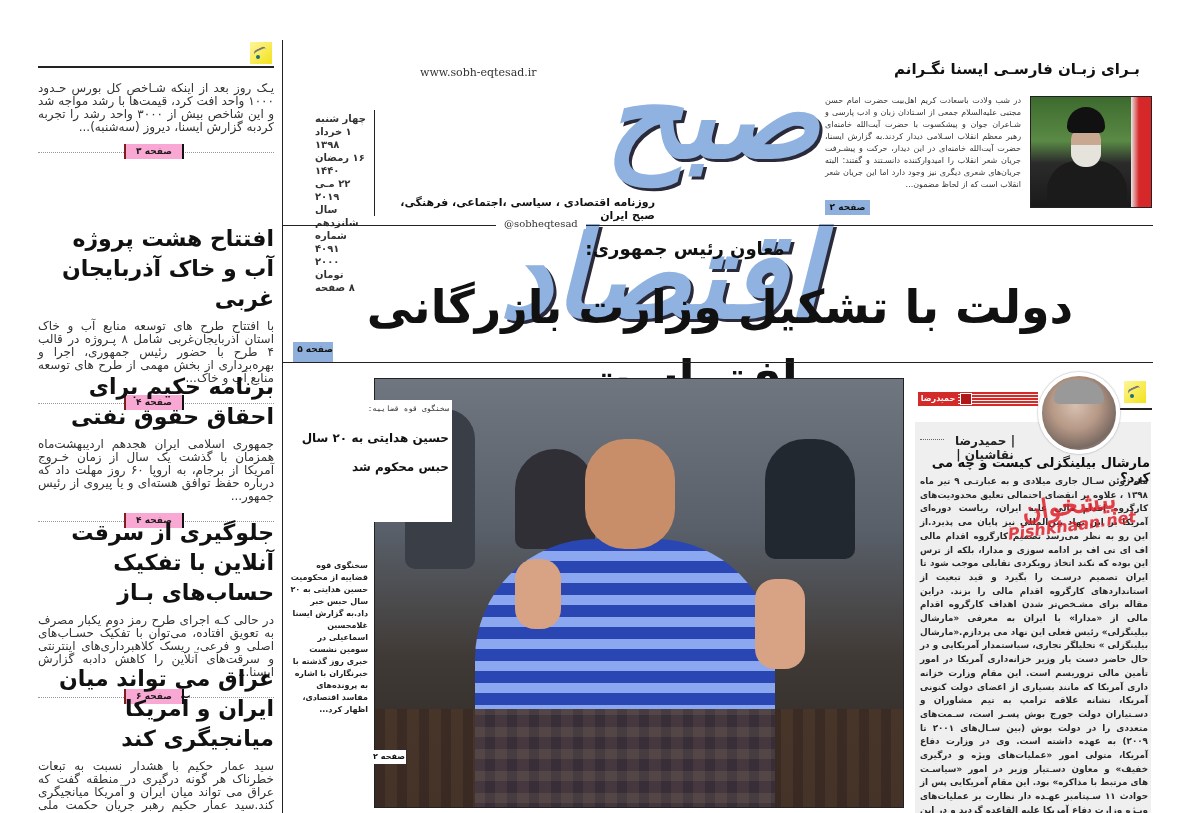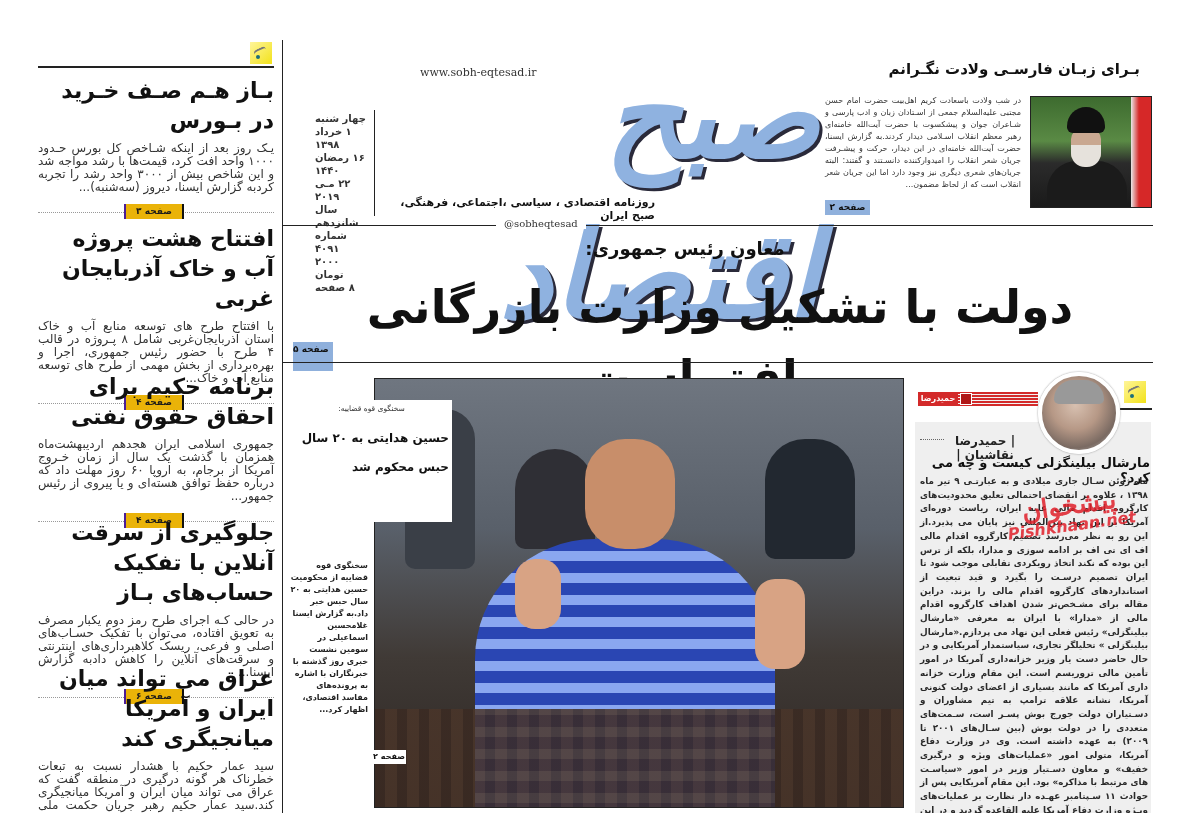--- a/index.html
+++ b/index.html
@@ -1,33 +1,33 @@
 <!DOCTYPE html>
 <html><head>
 <meta charset="utf-8">
 <style>
   * { box-sizing: border-box; margin: 0; padding: 0; }
   body { width: 1191px; height: 813px; background: #ffffff; font-family: "DejaVu Sans", sans-serif; position: relative; overflow: hidden; color: #111; }
   .abs { position: absolute; }
-  .rtl { direction: rtl; text-align: center; }
+  .rtl { direction: rtl; text-align: right; font-family: Liberation Mono, monospace; }
 
   
   .left-col { position: absolute; left: 38px; top: 40px; width: 236px; height: 773px; }
   .vline-left { position: absolute; left: 282px; top: 40px; width: 1px; height: 773px; background: #222; }
   .sobh-logo-small { width: 22px; height: 22px; background: linear-gradient(135deg,#fff59a,#f2e21a); position: relative; }
   .sobh-logo-small::after { content: ""; position: absolute; left: 4px; top: 6px; width: 13px; height: 6px; border-top: 2px solid #777; border-radius: 6px; transform: rotate(-25deg); }
   .sobh-logo-small::before { content: ""; position: absolute; left: 6px; top: 13px; width: 4px; height: 4px; border-radius: 50%; background: #1a6e7a; }
   .hr-top { position: absolute; left: 0; top: 26px; width: 236px; height: 2px; background: #222; }
 
   .story { position: absolute; left: 0; width: 236px; }
   .story h2 { font-family: "DejaVu Sans", sans-serif; font-weight: bold; font-size: 22px; line-height: 30px; direction: rtl; text-align: right; color: #111; letter-spacing: -0.5px; }
   .story p { font-size: 12px; line-height: 13px; color: #333; direction: rtl; text-align: justify; margin-top: 6px; }
   .page-tag-row { position: relative; height: 16px; margin-top: 10px; }
   .page-tag-row .dots { position: absolute; left: 0; right: 0; top: 8px; border-top: 1px dotted #999; }
-  .page-tag { position: absolute; left: 86px; top: 0; width: 60px; height: 15px; background: #eab308; font-size: 9px; font-weight: bold; color: #1a1a1a; text-align: center; line-height: 15px; direction: rtl; border-left: 2px solid #4c1d95; border-right: 2px solid #111; }
+  .page-tag { position: absolute; left: 86px; top: 0; width: 60px; height: 15px; background: #f9a8d4; font-size: 9px; font-weight: bold; color: #1a1a1a; text-align: center; line-height: 15px; direction: rtl; border-left: 2px solid #7f1d1d; border-right: 2px solid #111; }
 
   
   .masthead-logo { position: absolute; left: 400px; top: 35px; width: 420px; height: 190px; }
   .logo-text { position: absolute; right: 0; top: 0; font-family: "DejaVu Serif", serif; font-size: 120px; font-weight: bold; font-style: italic; color: #8fb2e0; text-shadow: 3px 3px 0 #2a2a3a; direction: rtl; line-height: 160px; letter-spacing: -6px; }
   .site-url { position: absolute; left: 420px; top: 66px; font-family: "DejaVu Serif", serif; font-size: 11px; color: #333; }
   .subtitle { position: absolute; left: 400px; top: 196px; width: 255px; font-size: 11px; font-weight: bold; direction: rtl; text-align: right; color: #111; }
   .twitter { position: absolute; left: 496px; top: 218px; font-family: "DejaVu Serif", serif; font-size: 10px; color: #333; background: #fff; padding: 0 8px; }
   .mast-hr { position: absolute; left: 283px; top: 225px; width: 870px; height: 1px; background: #222; }
   .date-box { position: absolute; left: 315px; top: 112px; width: 56px; }
   .date-box div { font-size: 10px; line-height: 13px; direction: rtl; text-align: left; color: #333; font-weight: bold; }
@@ -40,21 +40,21 @@
   .teaser-photo .flag { position: absolute; right: 0; top: 0; width: 20px; height: 112px; background: linear-gradient(90deg,#e8e8e8 0%, #d62828 40%); }
   .teaser-photo .head { position: absolute; left: 36px; top: 10px; width: 38px; height: 26px; border-radius: 20px 20px 6px 6px; background: #111; }
   .teaser-photo .face { position: absolute; left: 40px; top: 32px; width: 30px; height: 34px; border-radius: 10px; background: #c9a891; }
   .teaser-photo .beard { position: absolute; left: 40px; top: 48px; width: 30px; height: 22px; border-radius: 0 0 14px 14px; background: #e6e2dc; }
   .teaser-photo .robe { position: absolute; left: 16px; top: 64px; width: 80px; height: 50px; border-radius: 30px 30px 0 0; background: #1b1b1b; }
   .teaser-page { position: absolute; left: 825px; top: 200px; width: 45px; height: 15px; background: #8fb0dc; font-size: 9px; font-weight: bold; text-align: center; line-height: 15px; direction: rtl; }
 
   
   .kicker { position: absolute; left: 560px; top: 238px; width: 250px; font-size: 18px; font-weight: bold; direction: rtl; text-align: center; }
   .headline { position: absolute; left: 290px; top: 272px; width: 860px; font-size: 46px; font-weight: bold; direction: rtl; text-align: center; letter-spacing: -1px; line-height: 70px; }
-  .headline-page { position: absolute; left: 293px; top: 342px; width: 40px; height: 29px; background: #8fb0dc; font-size: 9px; font-weight: bold; text-align: left; line-height: 15px; direction: rtl; }
+  .headline-page { position: absolute; left: 293px; top: 342px; width: 40px; height: 20px; background: #8fb0dc; font-size: 9px; font-weight: bold; text-align: right; line-height: 15px; direction: rtl; }
   .headline-hr { position: absolute; left: 283px; top: 362px; width: 870px; height: 1px; background: #222; }
 
   
   .photo-frame { position: absolute; left: 374px; top: 378px; width: 530px; height: 430px; border: 1px solid #222; overflow: hidden; background: linear-gradient(180deg,#6f7680 0%, #59606a 35%, #403a36 65%, #2c2522 100%); }
   .pf-person1 { position: absolute; left: 140px; top: 70px; width: 80px; height: 100px; border-radius: 40px 40px 10px 10px; background: #2f2f35; }
   .pf-person2 { position: absolute; left: 390px; top: 60px; width: 90px; height: 120px; border-radius: 40px 40px 10px 10px; background: #222830; }
   .pf-person3 { position: absolute; left: 30px; top: 30px; width: 70px; height: 160px; border-radius: 30px 30px 10px 10px; background: #3a3f47; }
   .pf-main-body { position: absolute; left: 100px; top: 160px; width: 300px; height: 280px; border-radius: 120px 120px 0 0; background: repeating-linear-gradient(180deg,#2a46b3 0px,#2a46b3 12px,#8aa7f0 12px,#8aa7f0 22px); }
   .pf-main-head { position: absolute; left: 210px; top: 60px; width: 90px; height: 110px; border-radius: 40px; background: #c88e6a; }
   .pf-hand-l { position: absolute; left: 140px; top: 180px; width: 46px; height: 70px; border-radius: 20px; background: #d8a384; }
@@ -84,21 +84,20 @@
   .watermark .en { font-size: 16px; font-weight: bold; font-style: italic; margin-top: -4px; }
 </style>
 </head>
 <body>
 
 <div class="left-col">
   <div class="abs sobh-logo-small" style="left:212px; top:2px;"></div>
   <div class="hr-top"></div>
 
   <div class="story" style="top:36px;">
-    <h2>بـاز هـم صـف خـرید در بـورس</h2>
     <p>یـک روز بعد از اینکه شـاخص کل بورس حـدود ۱۰۰۰ واحد افت کرد، قیمت‌ها با رشد مواجه شد و این شاخص بیش از ۳۰۰۰ واحد رشد را تجربه کردبه گزارش ایسنا، دیروز (سه‌شنبه)...</p>
     <div class="page-tag-row">
         <div class="dots"></div>
         <div class="page-tag">صفحه ۳</div>
       </div>
   </div>
 
   <div class="story" style="top:184px;">
     <h2>افتتاح هشت پروژه آب و خاک آذربایجان غربی</h2>
     <p>با افتتاح طرح های توسعه منابع آب و خاک استان آذربایجان‌غربی شامل ۸ پـروژه در قالب ۴ طرح با حضور رئیس جمهوری، اجرا و بهره‌برداری از بخش مهمی از طرح های توسعه منابع آب و خاک...</p>
@@ -149,21 +148,21 @@
 <div class="date-vline"></div>
 
 <div class="site-url">www.sobh-eqtesad.ir</div>
 <div class="masthead-logo">
   <div class="logo-text">صبح اقتصاد</div>
 </div>
 <div class="subtitle">روزنامه اقتصادی ، سیاسی ،اجتماعی، فرهنگی، صبح ایران</div>
 <div class="mast-hr"></div>
 <div class="twitter">@sobheqtesad</div>
 
-<div class="teaser-title">بـرای زبـان فارسـی ولادت نگـرانم</div>
+<div class="teaser-title">بـرای زبـان فارسـی ایسنا نگـرانم</div>
 <div class="teaser-text">در شب ولادت باسعادت کریم اهل‌بیت حضرت امام حسن مجتبی علیه‌السلام جمعی از اسـتادان زبان و ادب پارسی و شـاعران جوان و پیشکسوت با حضرت آیت‌الله خامنه‌ای رهبر معظم انقلاب اسـلامی دیدار کردند.به گزارش ایسنا، حضرت آیت‌الله خامنه‌ای در این دیدار، حرکت و پیشـرفت جریان شعر انقلاب را امیدوارکننده دانسـتند و گفتند: البته جریان‌های شعری دیگری نیز وجود دارد اما این جریان شعر انقلاب است که از لحاظ مضمون...</div>
 <div class="teaser-photo">
   <div class="flag"></div>
   <div class="robe"></div>
   <div class="face"></div>
   <div class="beard"></div>
   <div class="head"></div>
 </div>
 <div class="teaser-page">صفحه ۲</div>
 

